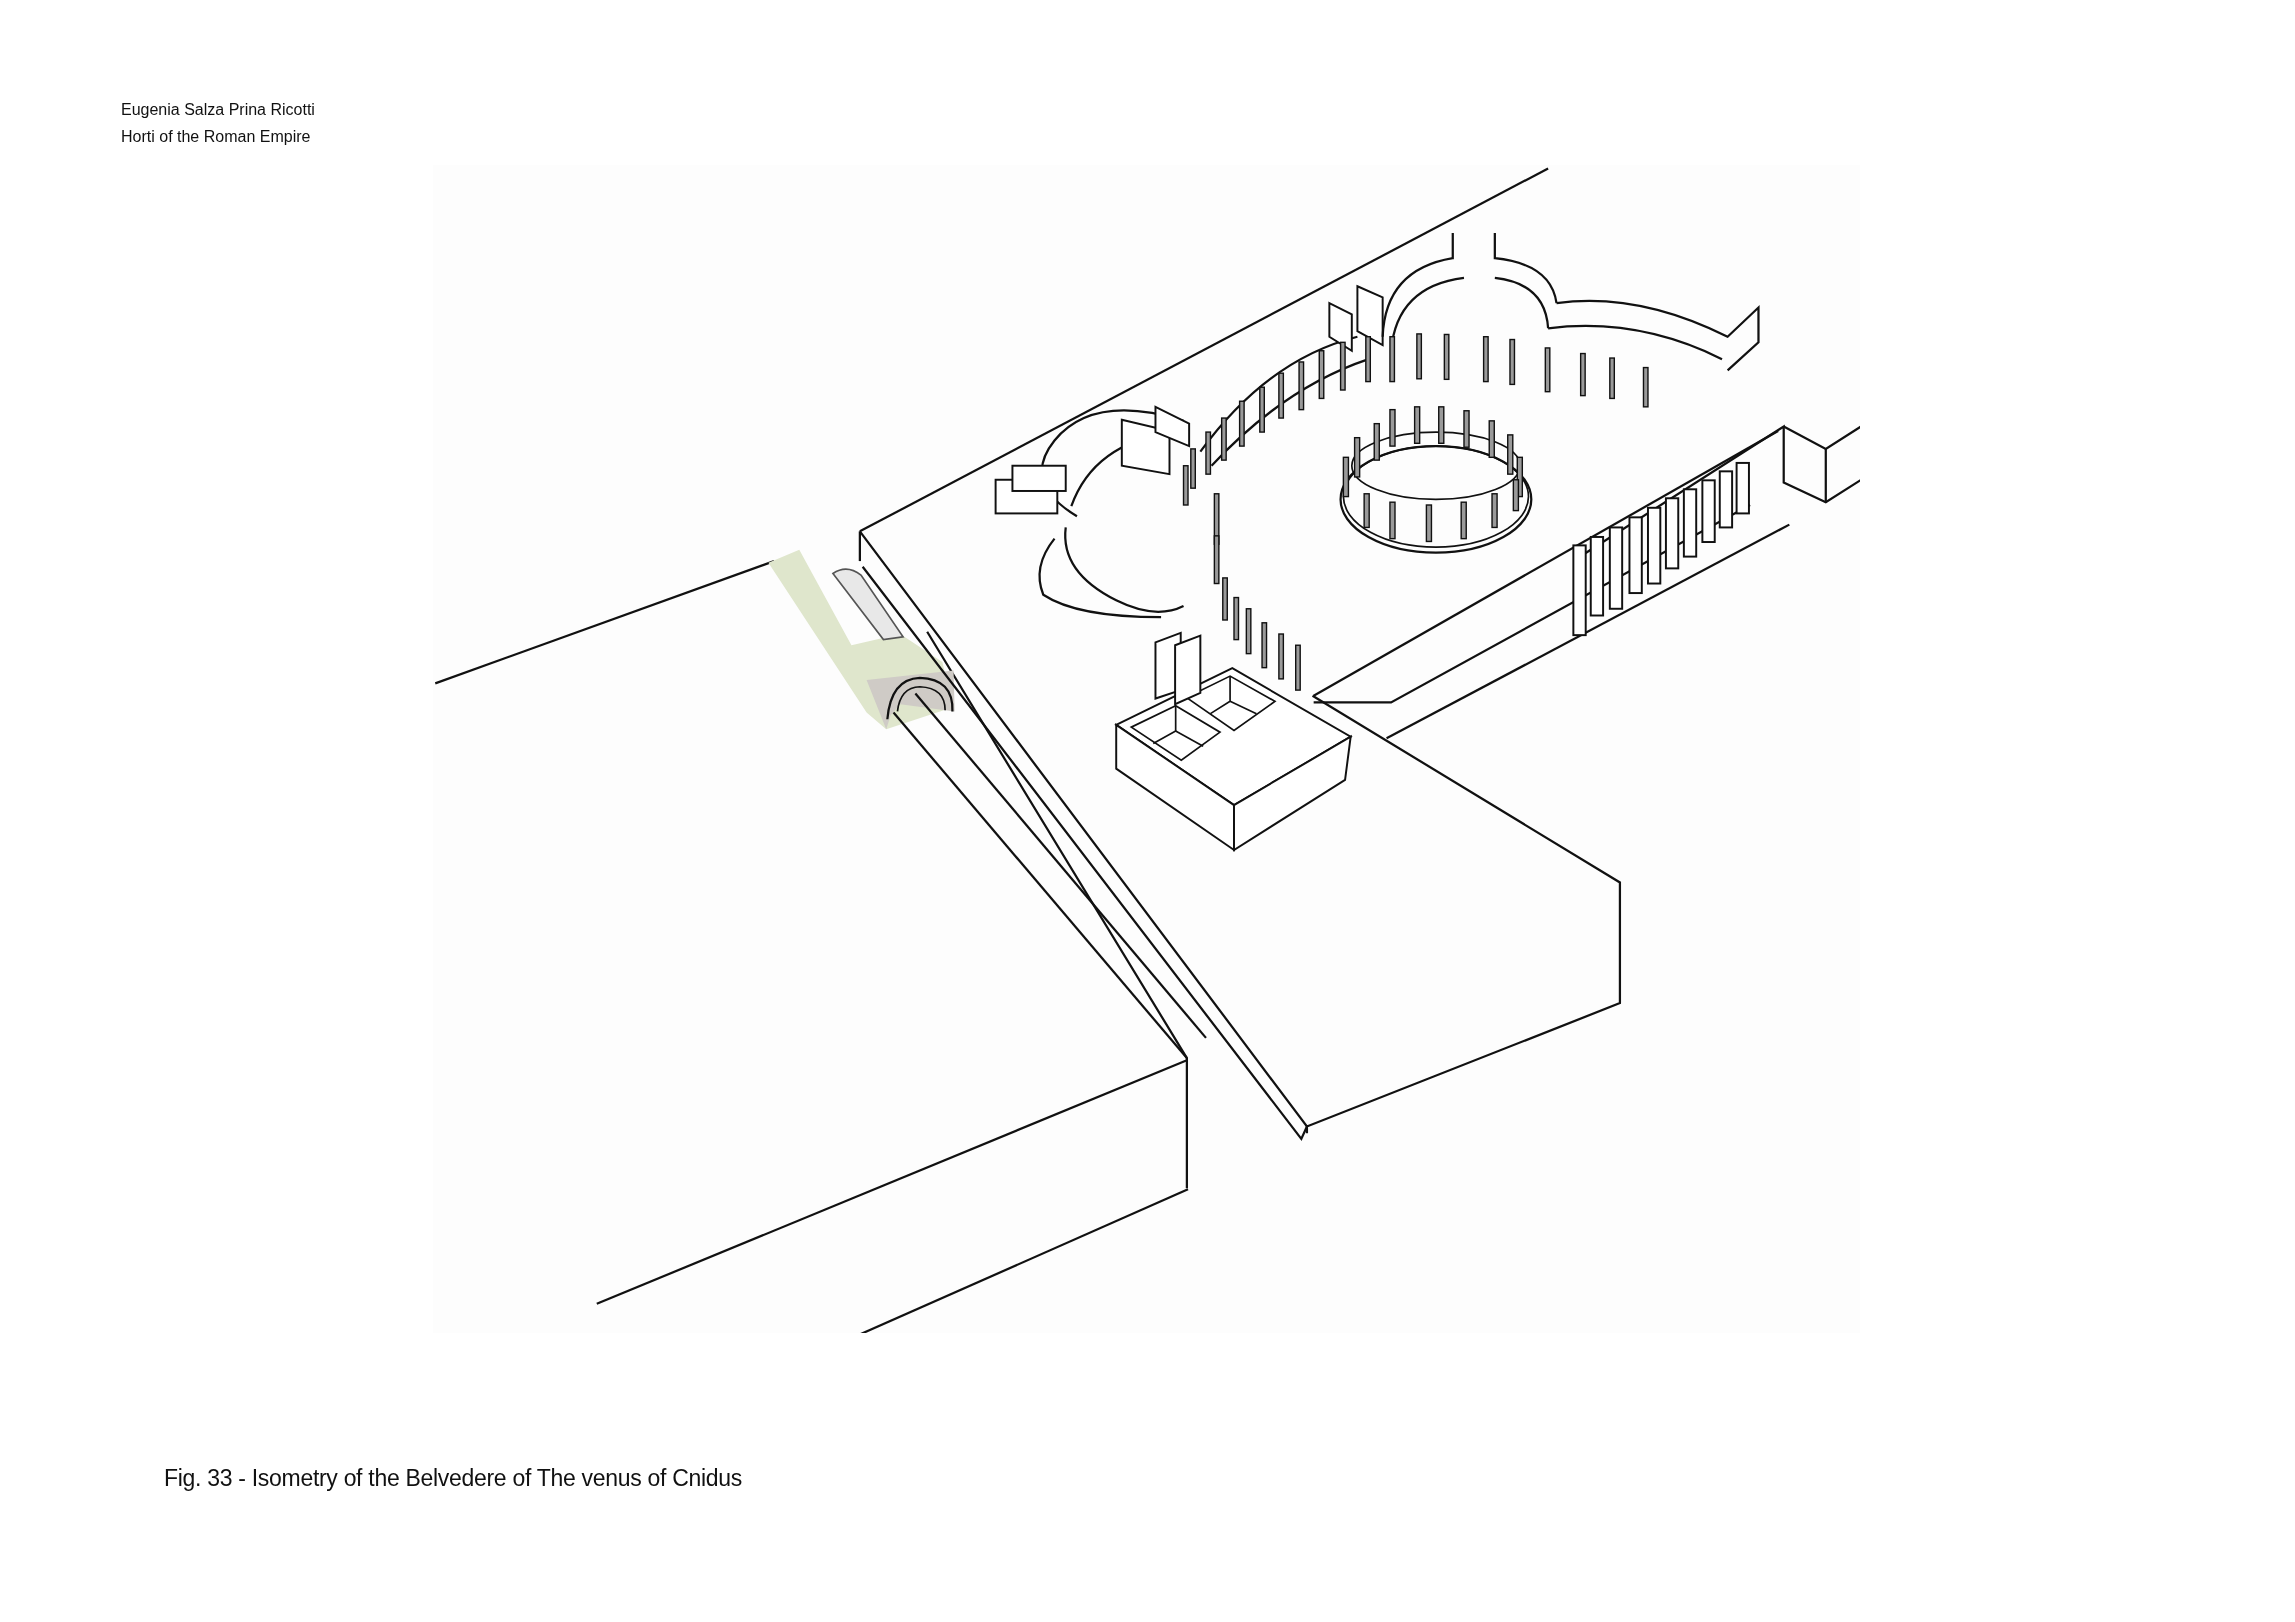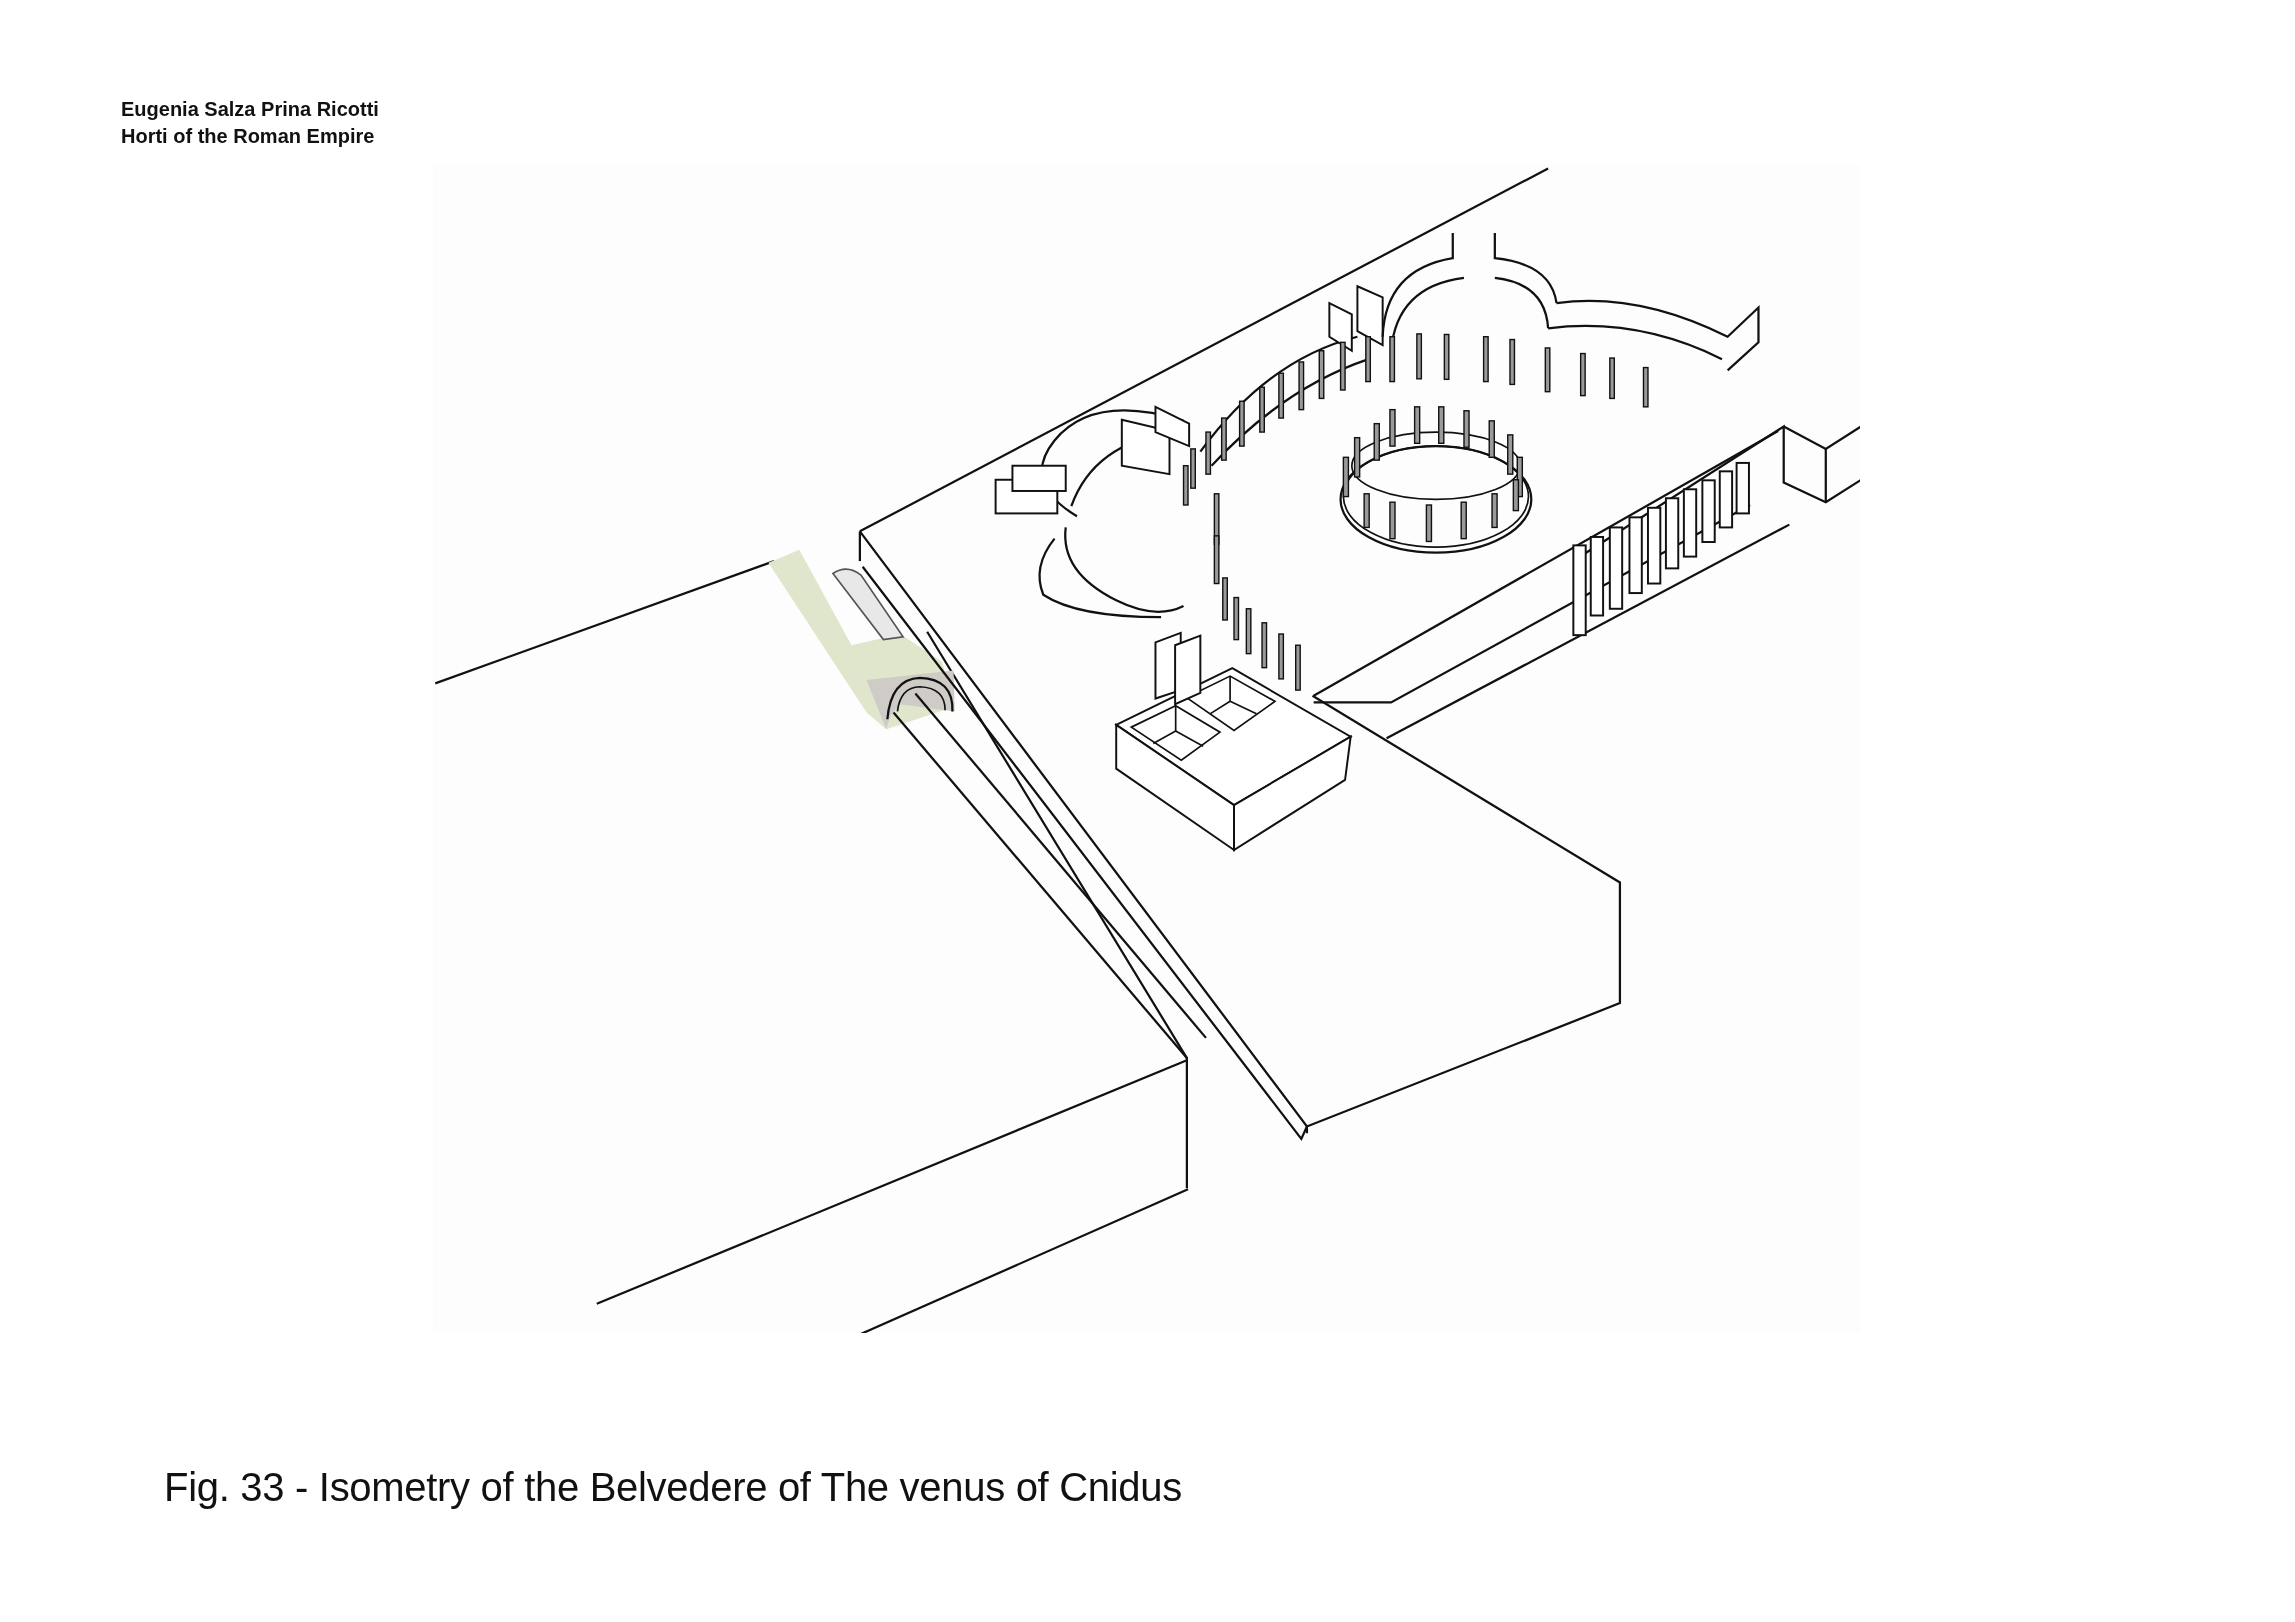--- a/index.html
+++ b/index.html
@@ -1,22 +1,22 @@
 <!DOCTYPE html>
 <html style="font-size:9px"><head>
 <meta charset="utf-8">
 <style>
   html, body { margin:0; padding:0; background:#ffffff; }
   body { width:2295px; height:1623px; position:relative; overflow:hidden;
          font-family:"Liberation Sans", "DejaVu Sans", sans-serif; color:#111; }
-  .header { position:absolute; left:121px; top:96px; line-height:27px; font-size:20px;font-weight:bold; }
+  .header { position:absolute; left:121px; top:96px; line-height:27px; font-size:16px; }
   .header div { white-space:nowrap; }
   .figure-frame { position:absolute; left:433px; top:165px; width:1427px; height:1168px; background:#fdfdfd; }
   .drawing { position:absolute; left:0; top:0; }
-  .caption { position:absolute; left:164px; top:1465px; font-size:40px; white-space:nowrap; letter-spacing:-0.3px; }
+  .caption { position:absolute; left:164px; top:1465px; font-size:23px; white-space:nowrap; letter-spacing:-0.3px; }
   svg .ln { fill:none; stroke:#111; stroke-width:4; stroke-linejoin:miter; }
   svg .thin { fill:none; stroke:#111; stroke-width:3; }
   svg .wallface { fill:#fff; stroke:#111; stroke-width:3.5; }
   svg .col { fill:#9a9a9a; stroke:#111; stroke-width:2.5; }
 </style>
 </head>
 <body>
 
 <div class="header">
   <div>Eugenia Salza Prina Ricotti</div>

